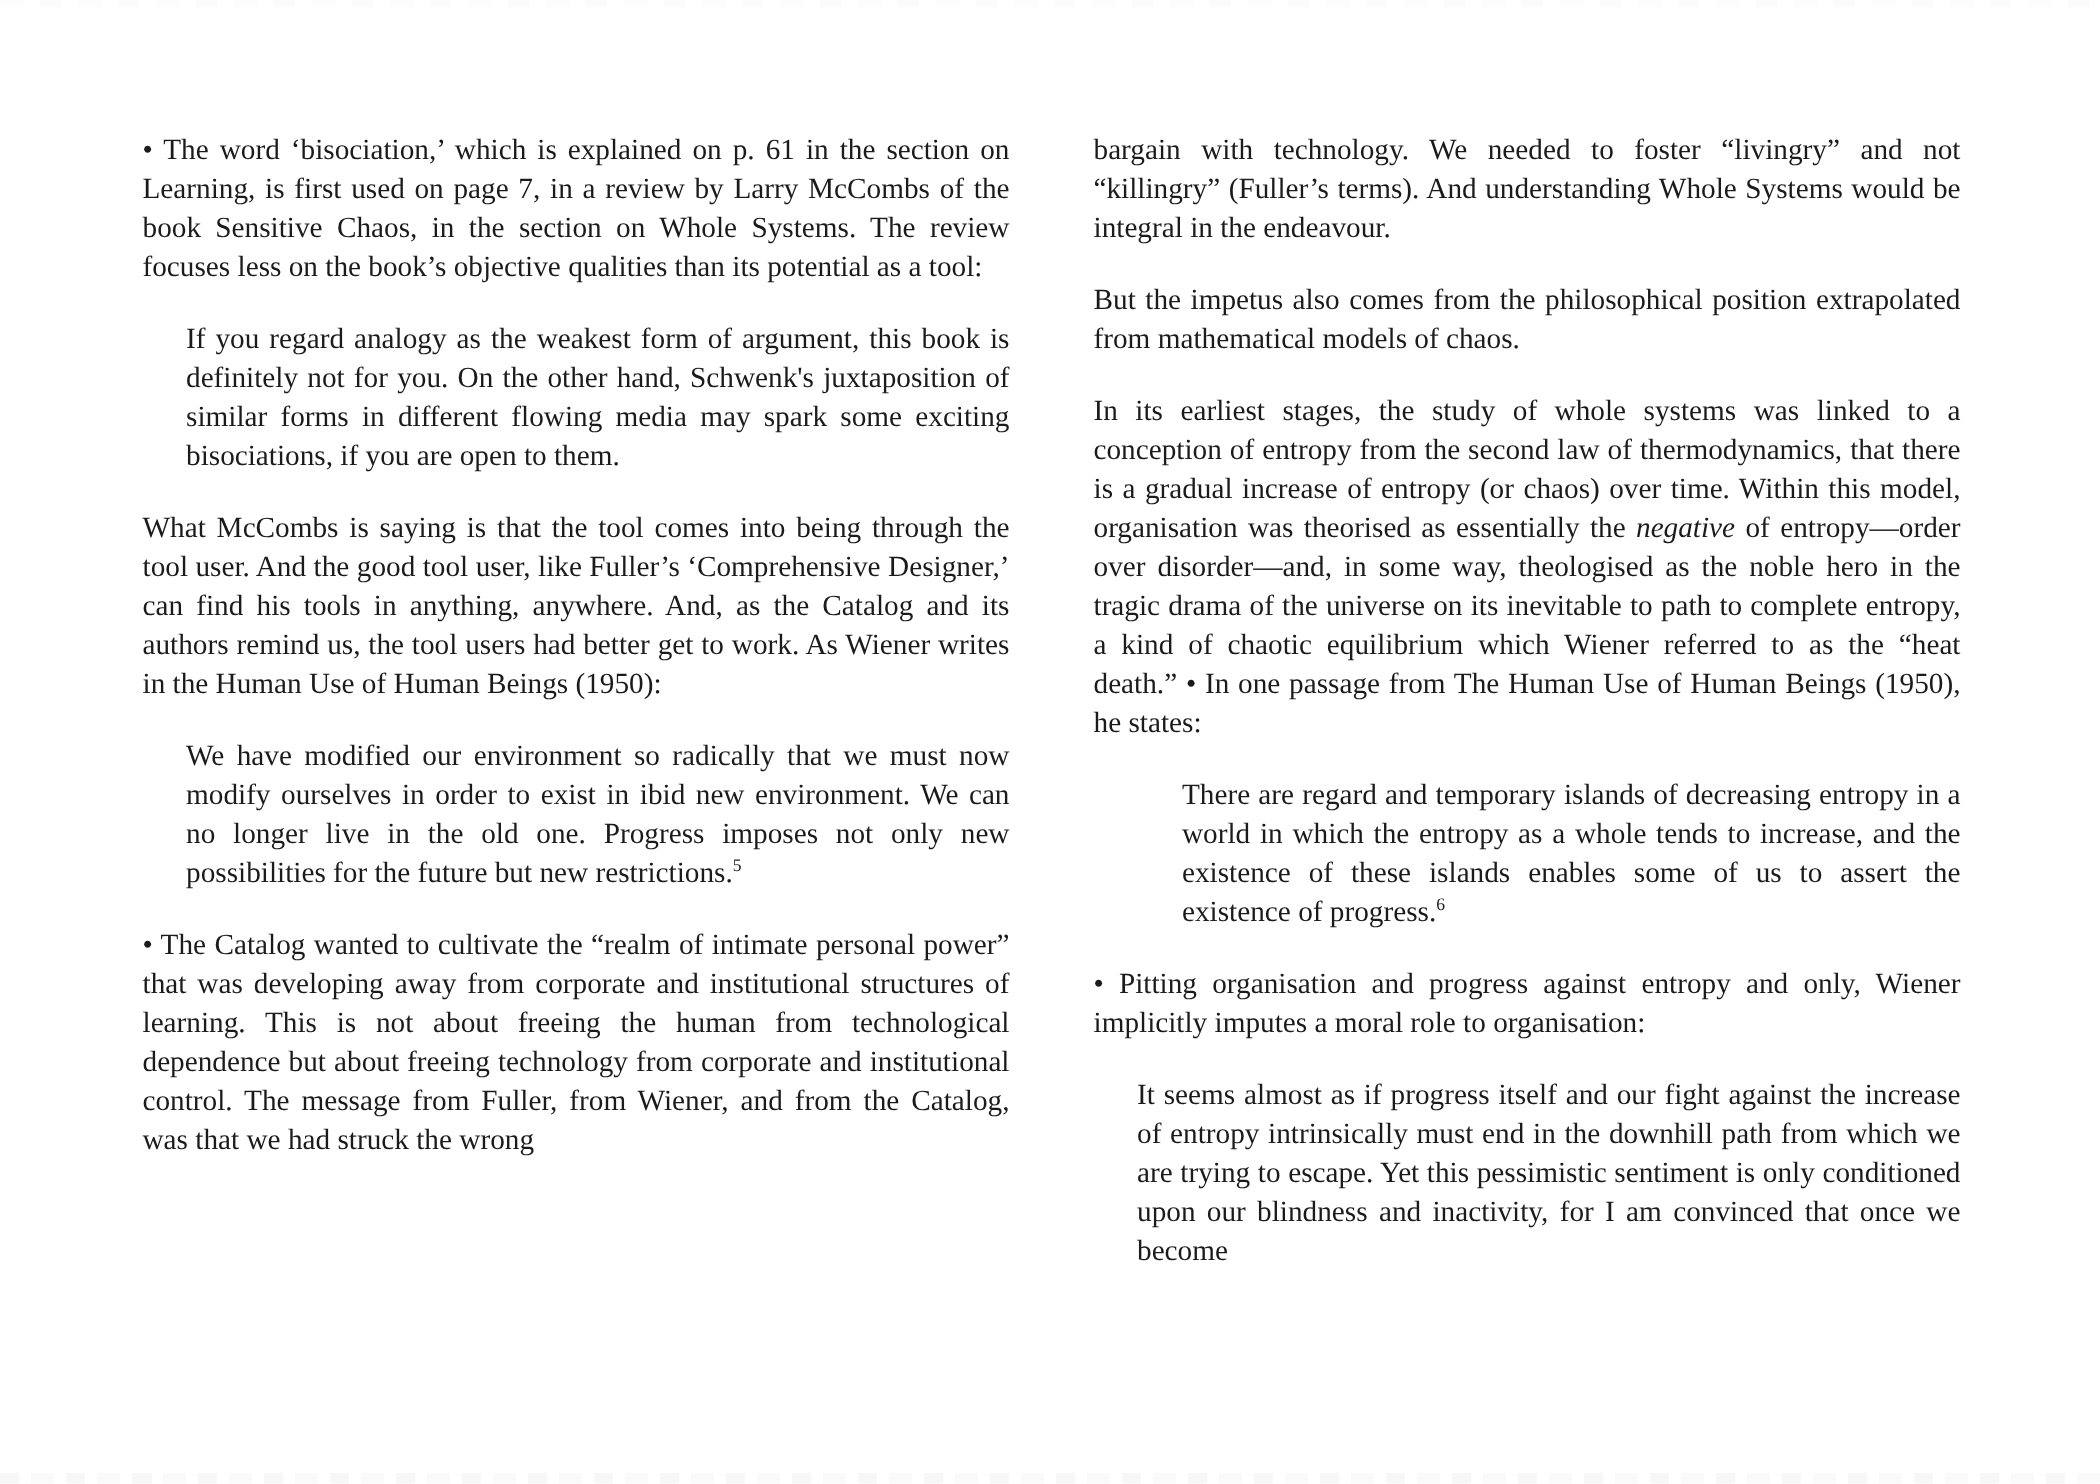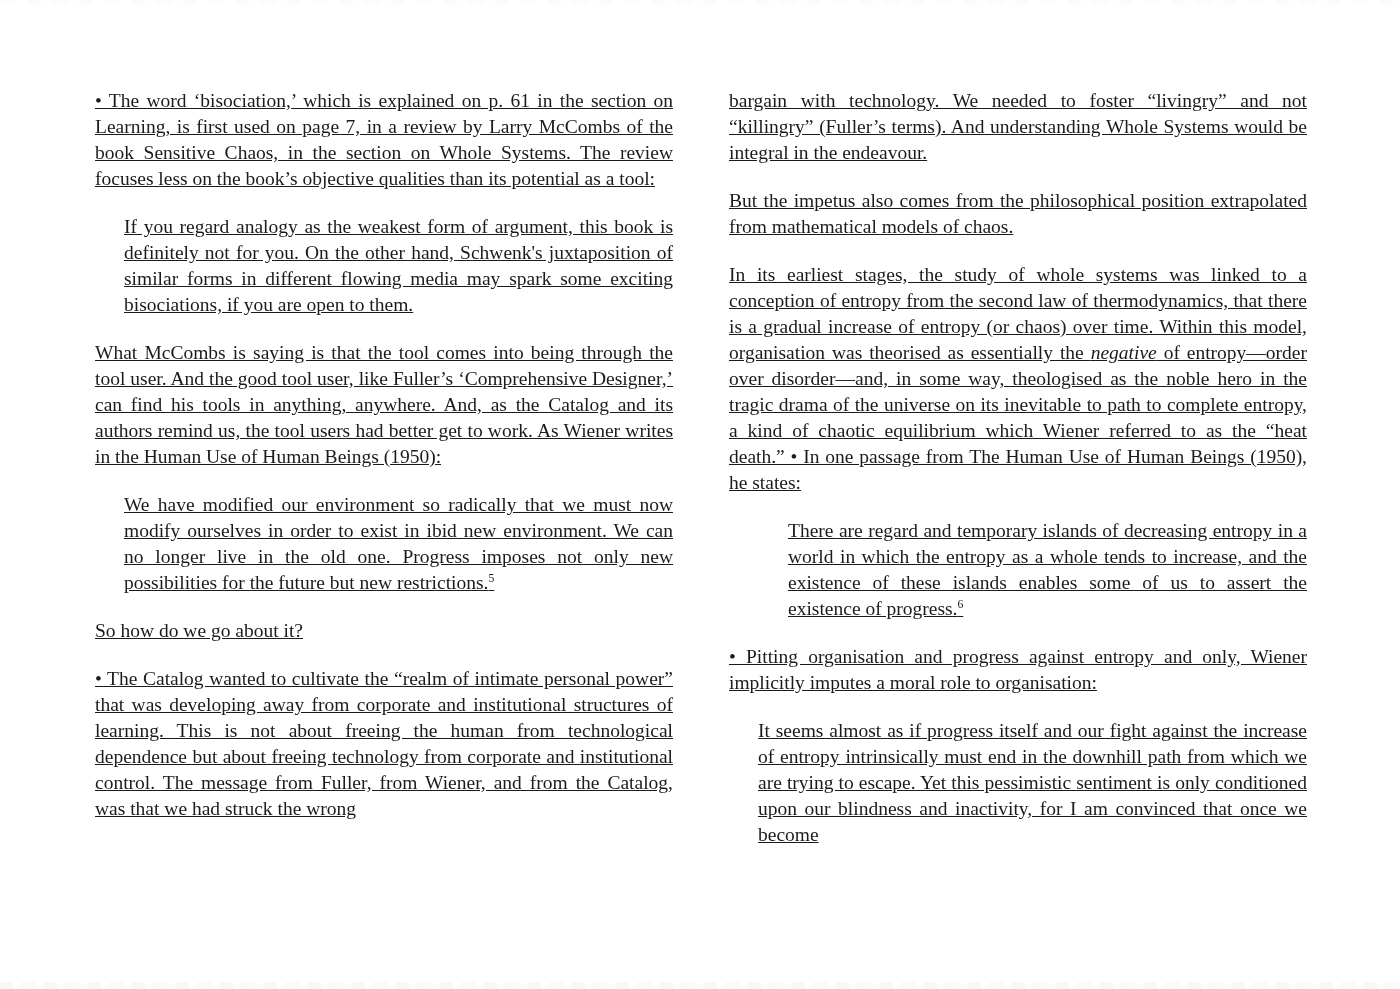--- a/index.html
+++ b/index.html
@@ -6,21 +6,21 @@
   body{
     width:1400px;height:989px;position:relative;overflow:hidden;
     background:#ffffff;
     font-family:"Liberation Serif", serif;
     color:#1b1b1b;
     -webkit-font-smoothing:antialiased;
   }
   .col{
     position:absolute;top:88px;width:578px;
     font-size:19.5px;line-height:26px;
-    text-align:justify;text-justify:inter-word;text-decoration:underline;
+    text-align:justify;text-justify:inter-word;
   }
   .col-left{left:95px;}
   .col-right{left:729px;}
   .col p, .col blockquote{margin:0 0 22px 0;padding:0;}
   blockquote.bq-sm{margin-left:29px;}
   blockquote.bq-lg{margin-left:59px;}
   .it{font-style:italic;}
   sup{font-size:0.6em;line-height:0;vertical-align:super;}
   .footnotes{margin-top:26px;}
   .fn-rule{border:none;border-top:1.5px solid #2a2a2a;width:170px;margin:0 0 16px 0;}
@@ -37,21 +37,20 @@
 
 <main>
 
   <div class="edge edge-top"></div>
 
   <section class="col col-left">
     <p><span>• The word ‘bisociation,’ which is explained on p. 61 in the section on Learning, is first used on page 7, in a review by Larry McCombs of the book Sensitive Chaos, in the section on Whole Systems. The review focuses less on the book’s objective qualities than its potential as a tool:</span></p>
     <blockquote class="bq-sm"><span>If you regard analogy as the weakest form of argument, this book is definitely not for you. On the other hand, Schwenk's juxtaposition of similar forms in different flowing media may spark some exciting bisociations, if you are open to them.</span></blockquote>
     <p><span>What McCombs is saying is that the tool comes into being through the tool user. And the good tool user, like Fuller’s ‘Comprehensive Designer,’ can find his tools in anything, anywhere. And, as the Catalog and its authors remind us, the tool users had better get to work. As Wiener writes in the Human Use of Human Beings (1950):</span></p>
     <blockquote class="bq-sm"><span>We have modified our environment so radically that we must now modify ourselves in order to exist in ibid new environment. We can no longer live in the old one. Progress imposes not only new possibilities for the future but new restrictions.</span><sup>5</sup></blockquote>
-    <p><span>So how do we go about it?</span></p>
     <p><span>• The Catalog wanted to cultivate the “realm of intimate personal power” that was developing away from corporate and institutional structures of learning. This is not about freeing the human from technological dependence but about freeing technology from corporate and institutional control. The message from Fuller, from Wiener, and from the Catalog, was that we had struck the wrong</span></p>
 
   </section>
 
   <section class="col col-right">
     <p><span>bargain with technology. We needed to foster “livingry” and not “killingry” (Fuller’s terms). And understanding Whole Systems would be integral in the endeavour.</span></p>
     <p><span>But the impetus also comes from the philosophical position extrapolated from mathematical models of chaos.</span></p>
     <p><span>In its earliest stages, the study of whole systems was linked to a conception of entropy from the second law of thermodynamics, that there is a gradual increase of entropy (or chaos) over time. Within this model, organisation was theorised as essentially the </span><span class="it">negative</span><span> of entropy—order over disorder—and, in some way, theologised as the noble hero in the tragic drama of the universe on its inevitable to path to complete entropy, a kind of chaotic equilibrium which Wiener referred to as the “heat death.” • In one passage from The Human Use of Human Beings (1950), he states:</span></p>
     <blockquote class="bq-lg"><span>There are regard and temporary islands of decreasing entropy in a world in which the entropy as a whole tends to increase, and the existence of these islands enables some of us to assert the existence of progress.</span><sup>6</sup></blockquote>
     <p><span>• Pitting organisation and progress against entropy and only, Wiener implicitly imputes a moral role to organisation:</span></p>

